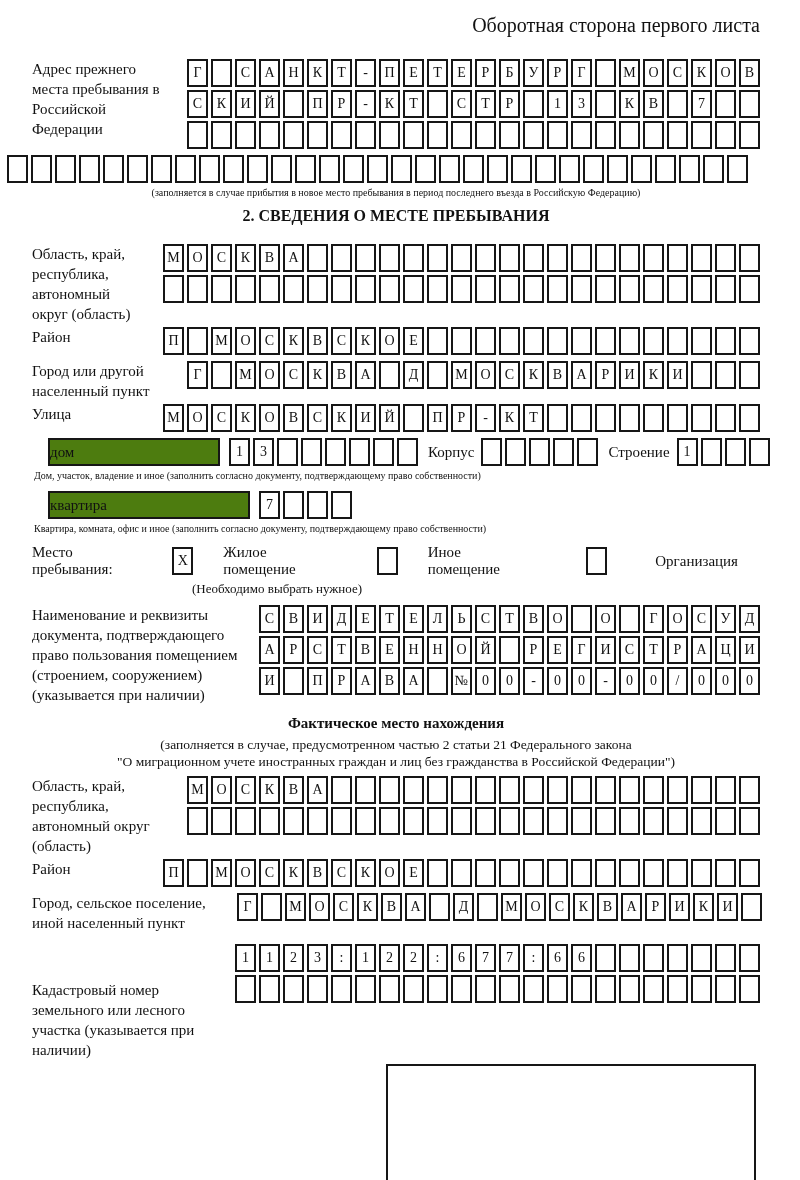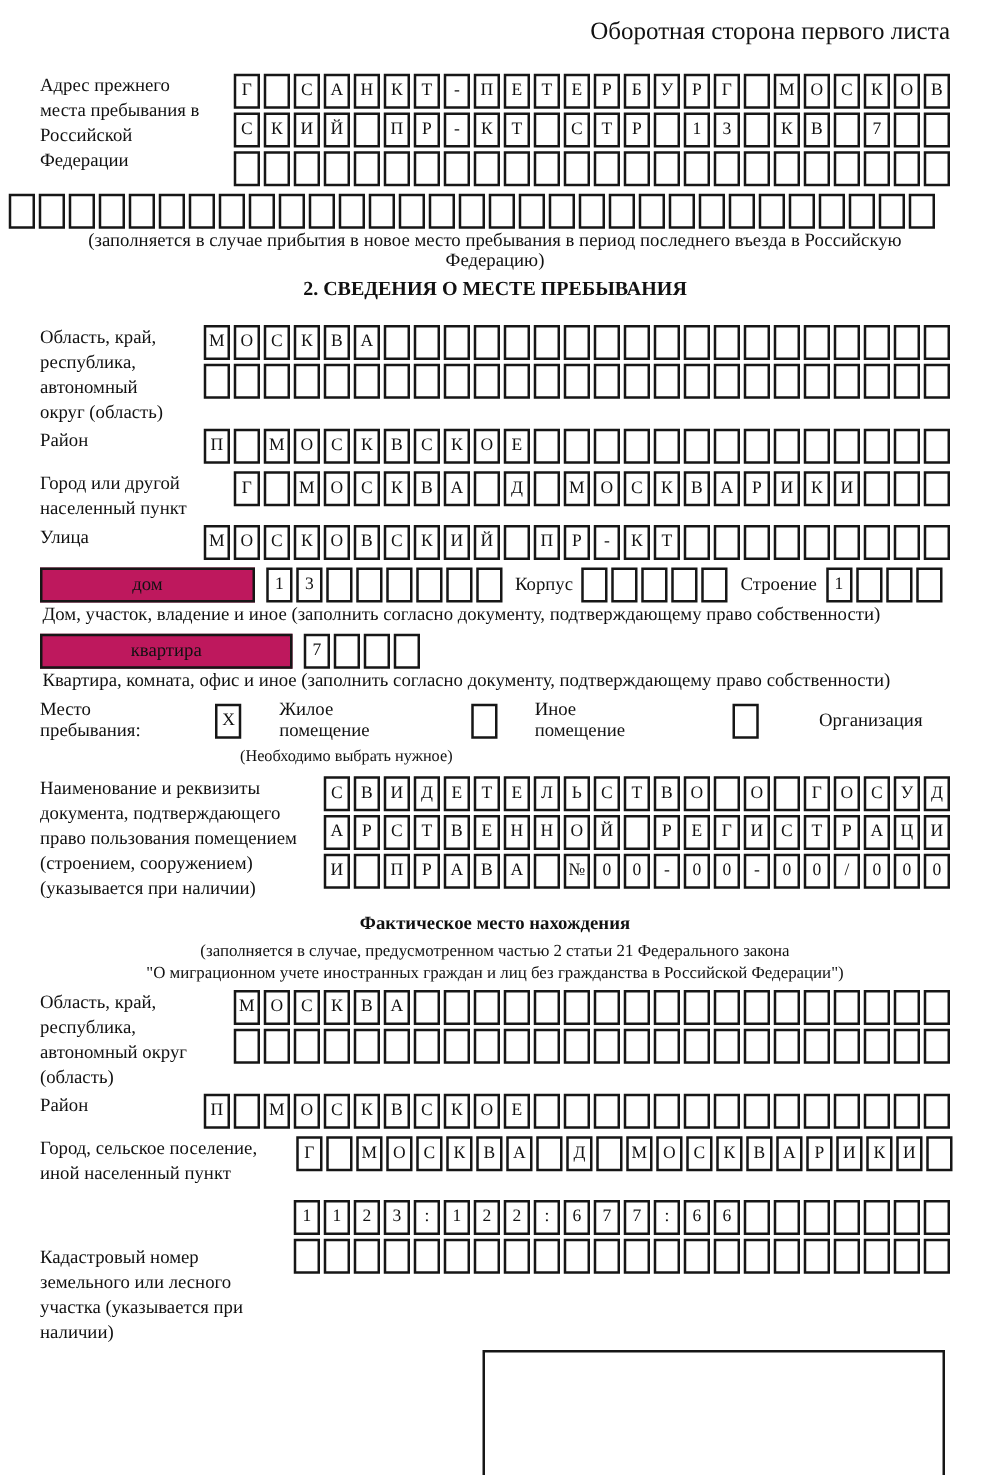--- a/index.html
+++ b/index.html
@@ -26,29 +26,29 @@
   .boxrow{display:flex;justify-content:flex-end;}
   .boxrow.inline{justify-content:flex-start;}
   .cell{
     box-sizing:content-box;width:17px;height:24px;border:2px solid #161616;
     margin-left:3px;display:inline-block;text-align:center;
     font-size:14px;line-height:24px;font-family:"Liberation Serif",serif;
     background:#fff;
   }
   .fullrow{justify-content:flex-start;margin-left:-28px;margin-bottom:2px;}
 
-  .caption{font-size:15px;line-height:16px;}
+  .caption{font-size:10px;line-height:16px;}
   .center{text-align:center;}
 
   .sec-title{font-size:16px;font-weight:bold;text-align:center;margin:6px 0 19px 0;}
   .sub-title{font-size:15px;font-weight:bold;text-align:center;margin:10px 0 4px 0;}
 
   .widebox{
     box-sizing:content-box;height:24px;border:2px solid #161616;
-    text-align:center;font-size:15px;line-height:24px;background:#be185d;flex:0 0 auto;
+    text-align:left;font-size:15px;line-height:24px;background:#4d7c0f;flex:0 0 auto;margin-left:16px;
   }
   .wb168{width:168px;}
   .wb198{width:198px;}
 
   .dom-row{display:flex;align-items:flex-start;margin-bottom:2px;}
   .inline-lbl{font-size:15px;line-height:28px;margin:0 4px 0 10px;flex:0 0 auto;}
   .mesto-row{display:flex;align-items:center;margin-top:6px;gap:20px;}
   .mesto-row .lbl-inline{font-size:15px;margin-right:8px;}
   .mesto-gap1{margin-left:10px;margin-right:22px;font-size:15px;}
   .mesto-note{font-size:13px;margin:3px 0 8px 160px;}

